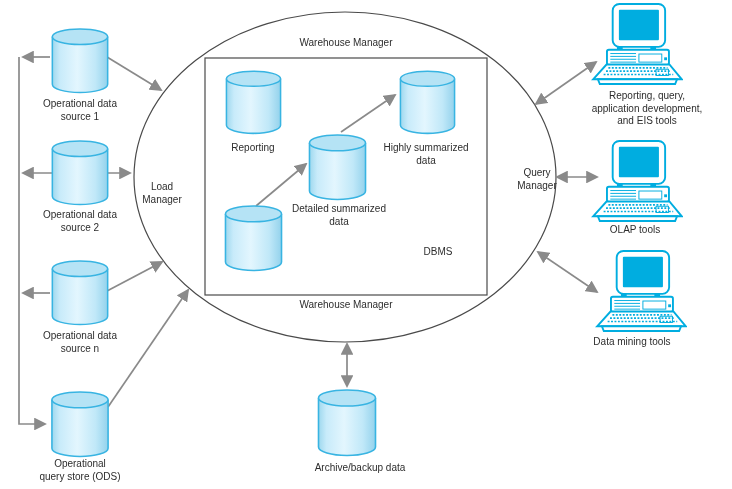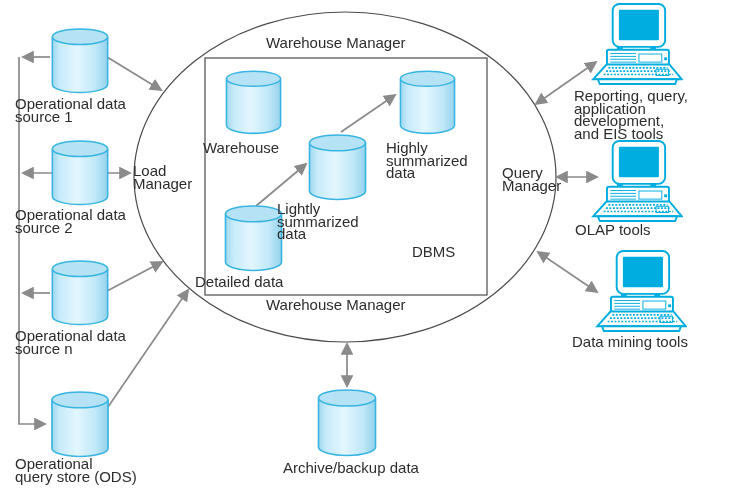--- a/index.html
+++ b/index.html
@@ -3,22 +3,22 @@
 <meta charset="utf-8">
 <style>
   :root{
     --c-cyan:#00ade0; --c-cylinder-border:#38b4e2; --c-arrow:#8a8a8a;
     --c-outline:#4a4a4a; --c-text:#2d2d2d;
   }
   *{box-sizing:border-box}
   html,body{margin:0;padding:0;background:#fff;font-family:"Liberation Sans",sans-serif}
   .stage{position:relative;width:732px;height:489px;background:#ffffff;overflow:hidden}
   svg.layer{position:absolute;left:0;top:0}
-  .label{position:absolute;text-align:left;white-space:pre-line;
-         font-size:15px;line-height:12.5px;color:var(--c-text)}
+  .label{position:absolute;text-align:center;white-space:pre-line;
+         font-size:10px;line-height:12.5px;color:var(--c-text)}
   .outline{fill:none;stroke:var(--c-outline);stroke-width:1.2}
   .cyl-stroke{stroke:var(--c-cylinder-border);stroke-width:1.6}
   .cyl-top{fill:#b5e3f5}
   .arrow{stroke:var(--c-arrow);stroke-width:1.7;fill:none}
   .pc-fill{fill:#ffffff;stroke:var(--c-cyan);stroke-width:2}
   .pc-thin{fill:none;stroke:var(--c-cyan);stroke-width:1}
   .pc-screen{fill:var(--c-cyan)}
   .pc-keys{fill:none;stroke:var(--c-cyan);stroke-width:1.8;stroke-dasharray:2 1.6}
 </style>
 </head>
@@ -87,42 +87,41 @@
     <use href="#cyl" x="224" y="203" width="59" height="71"></use>
     <use href="#cyl" x="317" y="388" width="60" height="70"></use>
 
     <use href="#pc" x="591" y="3" width="92" height="82"></use>
     <use href="#pc" x="591" y="140" width="92" height="82"></use>
     <use href="#pc" x="595" y="250" width="92" height="82"></use>
   </svg>
 
   <div class="label" style="left:266px;top:37px;width:160px">Warehouse Manager</div>
   <div class="label" style="left:266px;top:299px;width:160px">Warehouse Manager</div>
-  <div class="label" style="left:133px;top:165px;width:58px">Load
+  <div class="label" style="left:133px;top:181px;width:58px">Load
 Manager</div>
   <div class="label" style="left:502px;top:167px;width:70px">Query
 Manager</div>
 
-  <div class="label" style="left:203px;top:142px;width:100px">Warehouse</div>
-  <div class="label" style="left:386px;top:142px;width:122px">Highly summarized
+  <div class="label" style="left:203px;top:142px;width:100px">Reporting</div>
+  <div class="label" style="left:365px;top:142px;width:122px">Highly summarized
 data</div>
-  <div class="label" style="left:277px;top:203px;width:124px">Lightly summarized
+  <div class="label" style="left:277px;top:203px;width:124px">Detailed summarized
 data</div>
-  <div class="label" style="left:195px;top:276px;width:120px">Detailed data</div>
   <div class="label" style="left:412px;top:246px;width:52px">DBMS</div>
 
   <div class="label" style="left:15px;top:98px;width:130px">Operational data
 source 1</div>
   <div class="label" style="left:15px;top:209px;width:130px">Operational data
 source 2</div>
   <div class="label" style="left:15px;top:330px;width:130px">Operational data
 source n</div>
   <div class="label" style="left:15px;top:458px;width:130px">Operational
 query store (ODS)</div>
 
-  <div class="label" style="left:283px;top:462px;width:140px">Archive/backup data</div>
+  <div class="label" style="left:290px;top:462px;width:140px">Archive/backup data</div>
 
   <div class="label" style="left:574px;top:90px;width:146px">Reporting, query,
 application development,
 and EIS tools</div>
   <div class="label" style="left:572px;top:336px;width:120px">Data mining tools</div>
   <div class="label" style="left:575px;top:224px;width:120px">OLAP tools</div>
 </div>
 
 </body></html>

